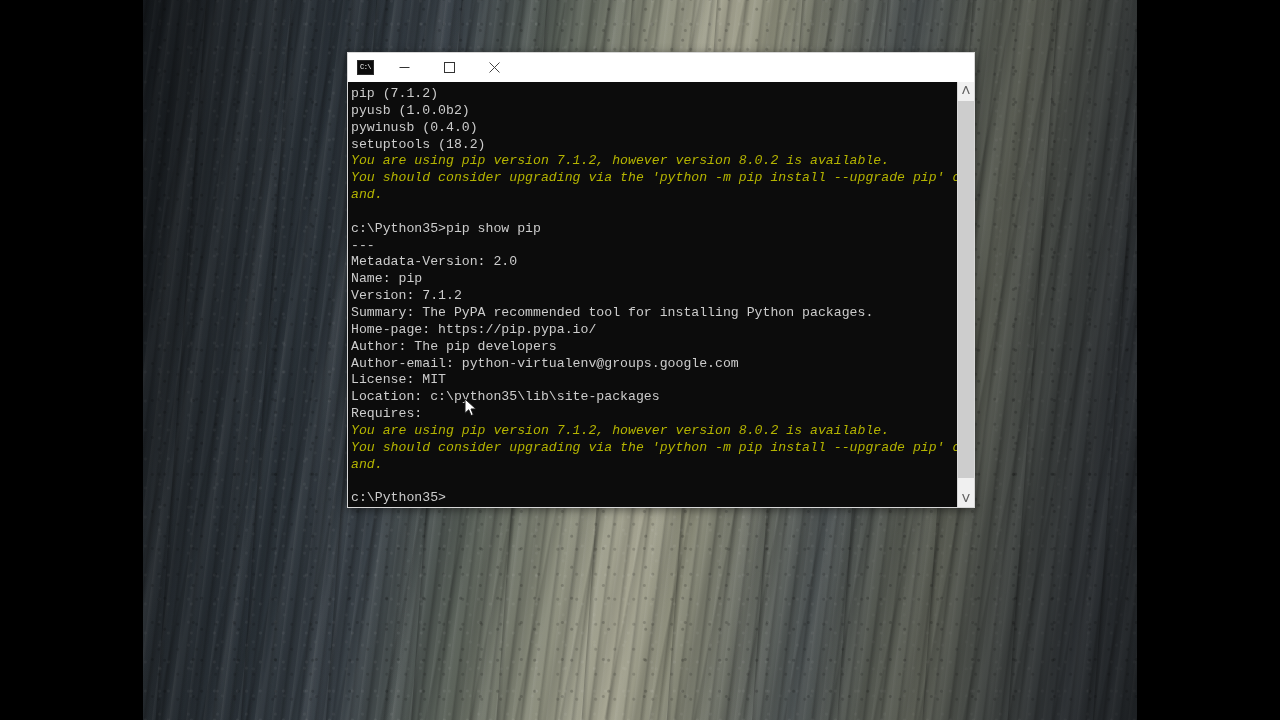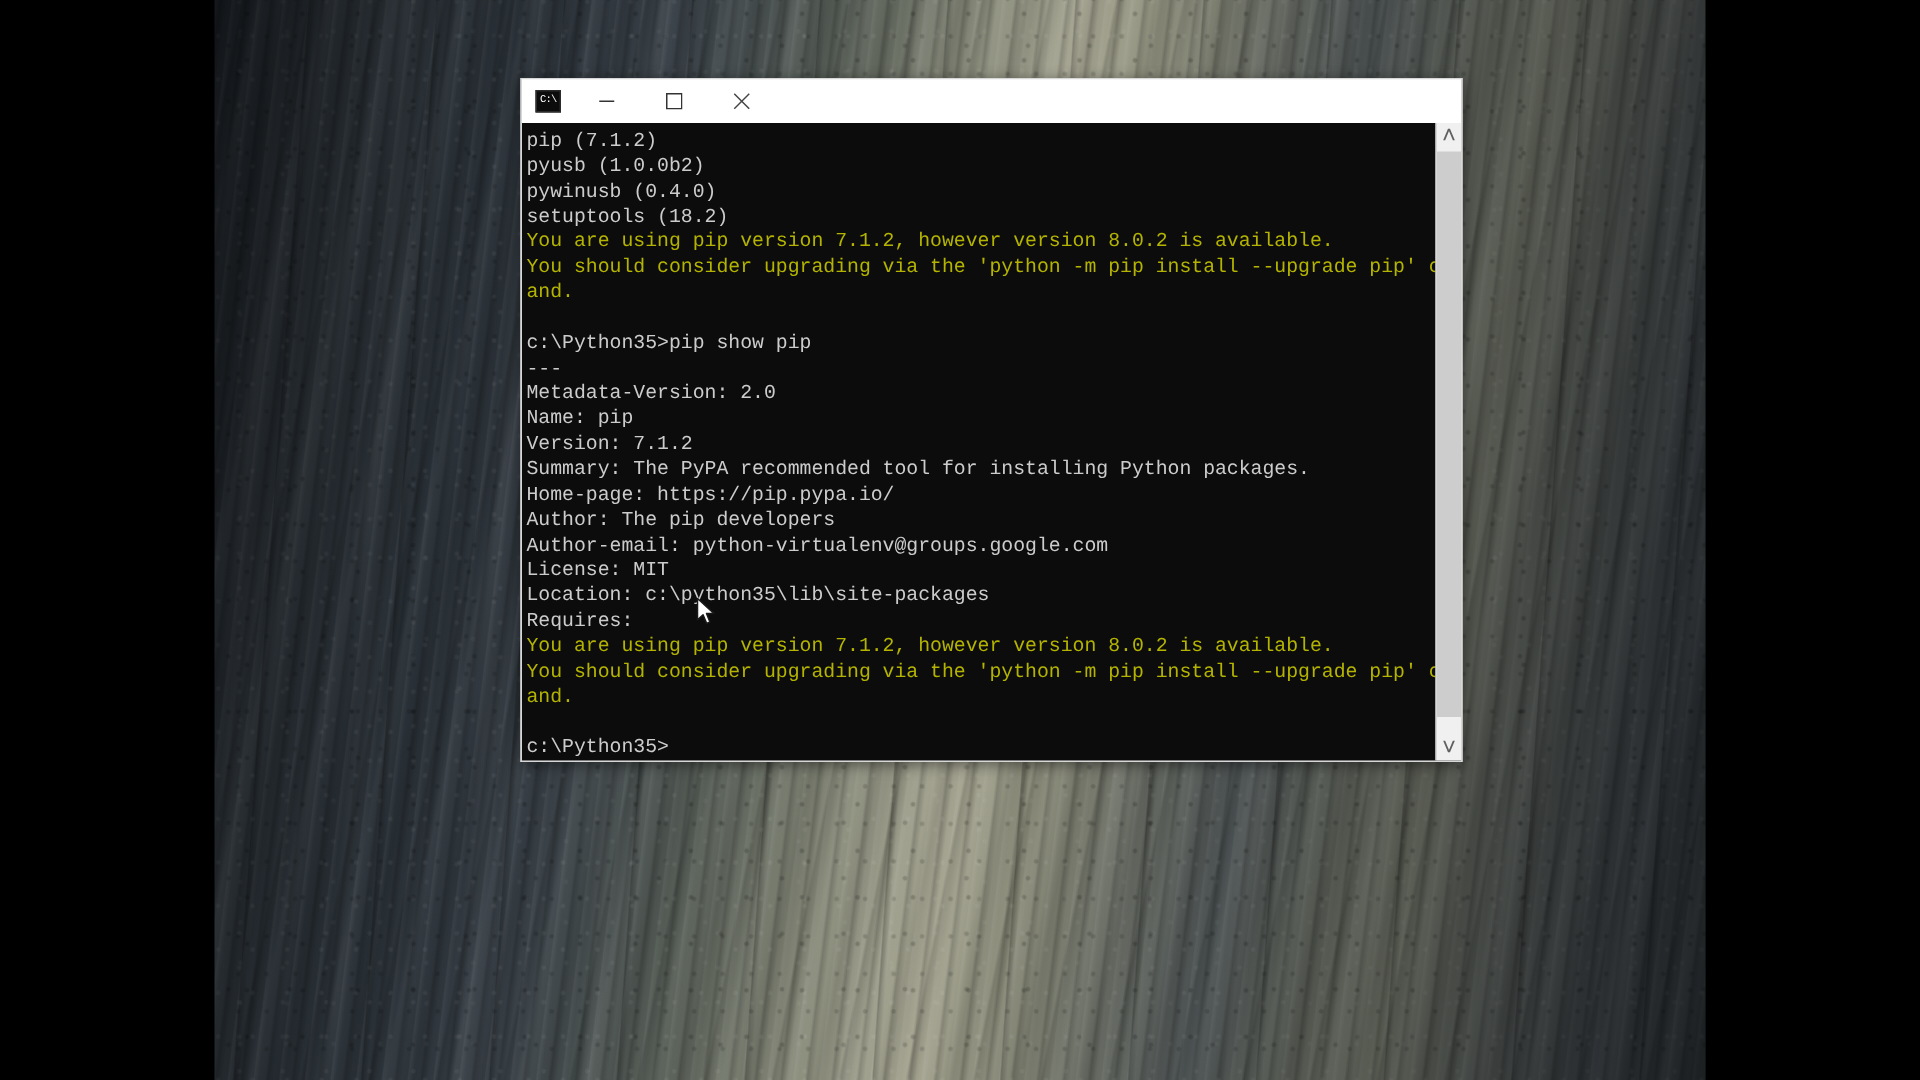--- a/index.html
+++ b/index.html
@@ -210,21 +210,21 @@
     font-family: "Liberation Mono", "DejaVu Sans Mono", monospace;
     font-size: 13.2px;
     line-height: 16.85px;
     color: #cccccc;
     white-space: pre;
     overflow: hidden;
     letter-spacing: 0px;
   }
 
   #console-text .line { height: 16.85px; }
-  #console-text .warn { color: #b4b400; }
+  #console-text .warn { color: #b4b400; font-style: italic; }
   #console-text .norm { color: #cccccc; }
 
   
   #vscroll {
     width: 17px;
     flex: 0 0 auto;
     background: #f0f0f0;
     border-left: 1px solid #d8d8d8;
     box-sizing: border-box;
     display: flex;

